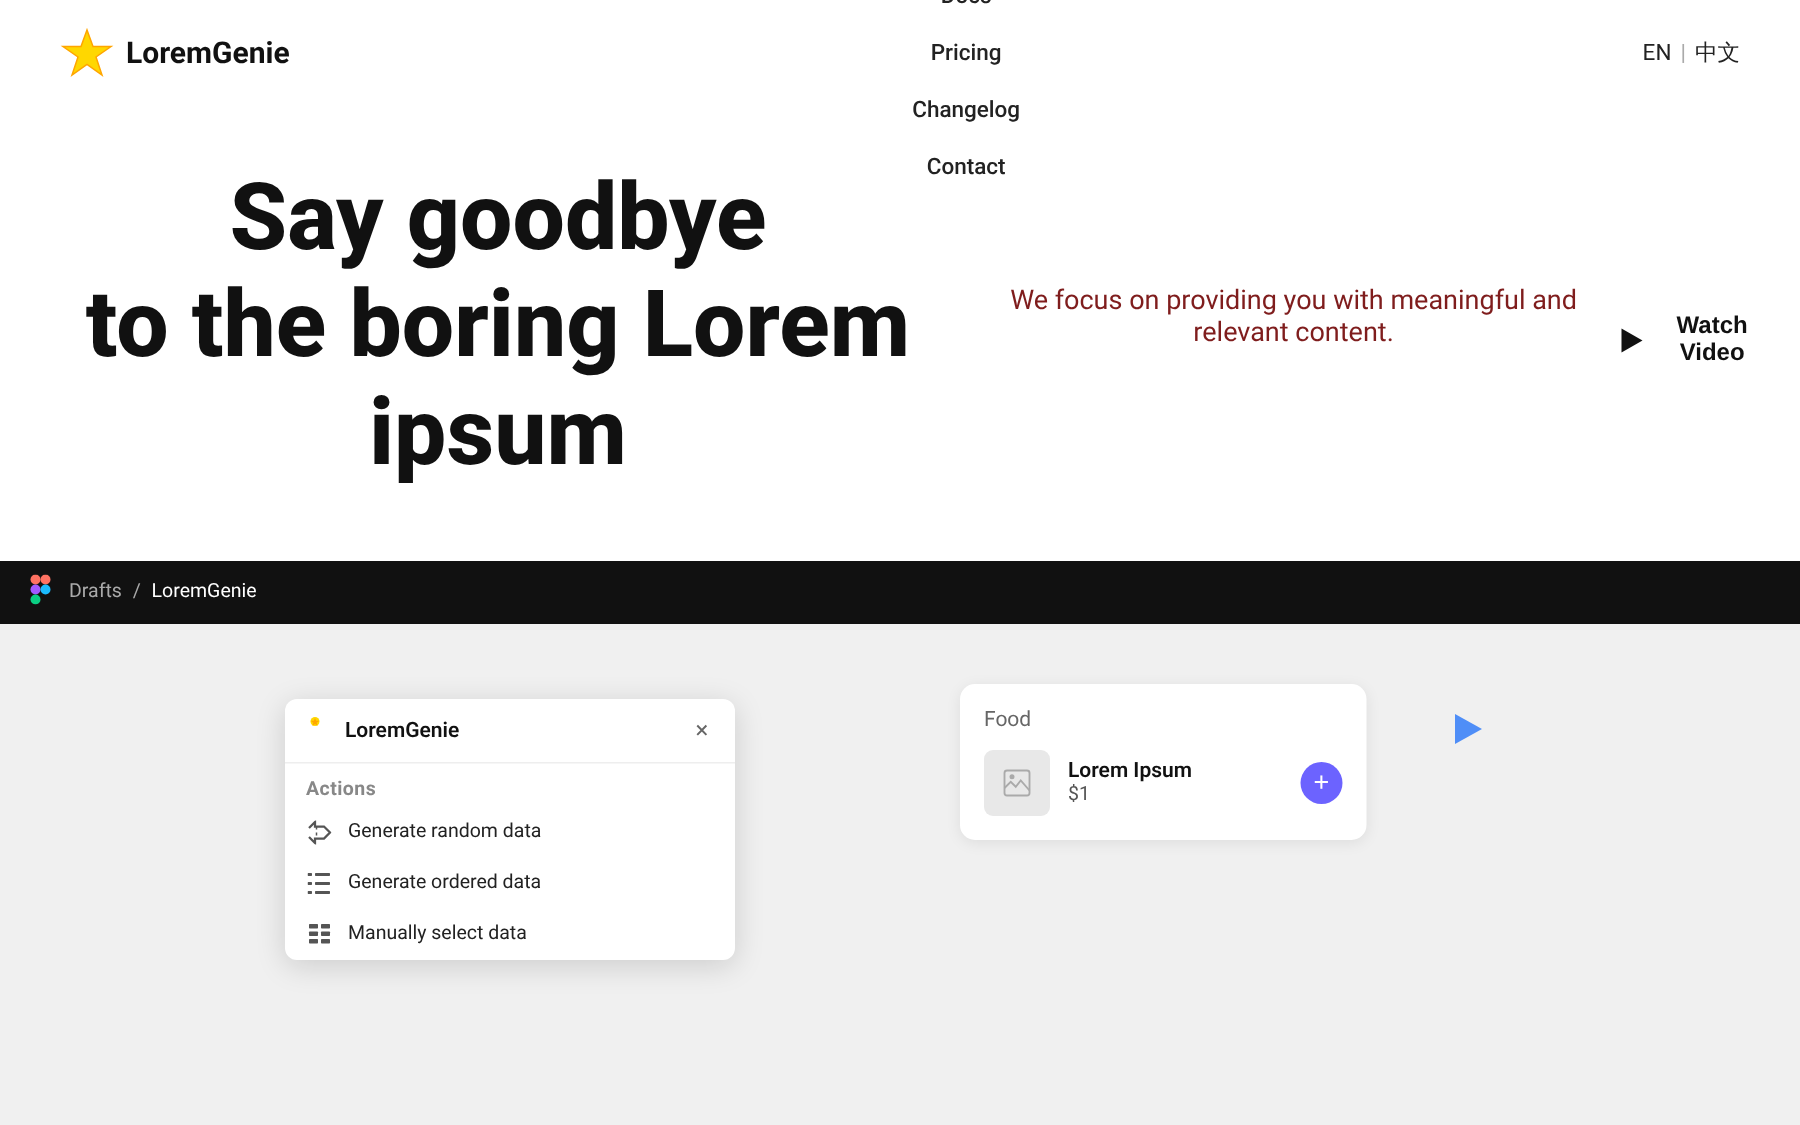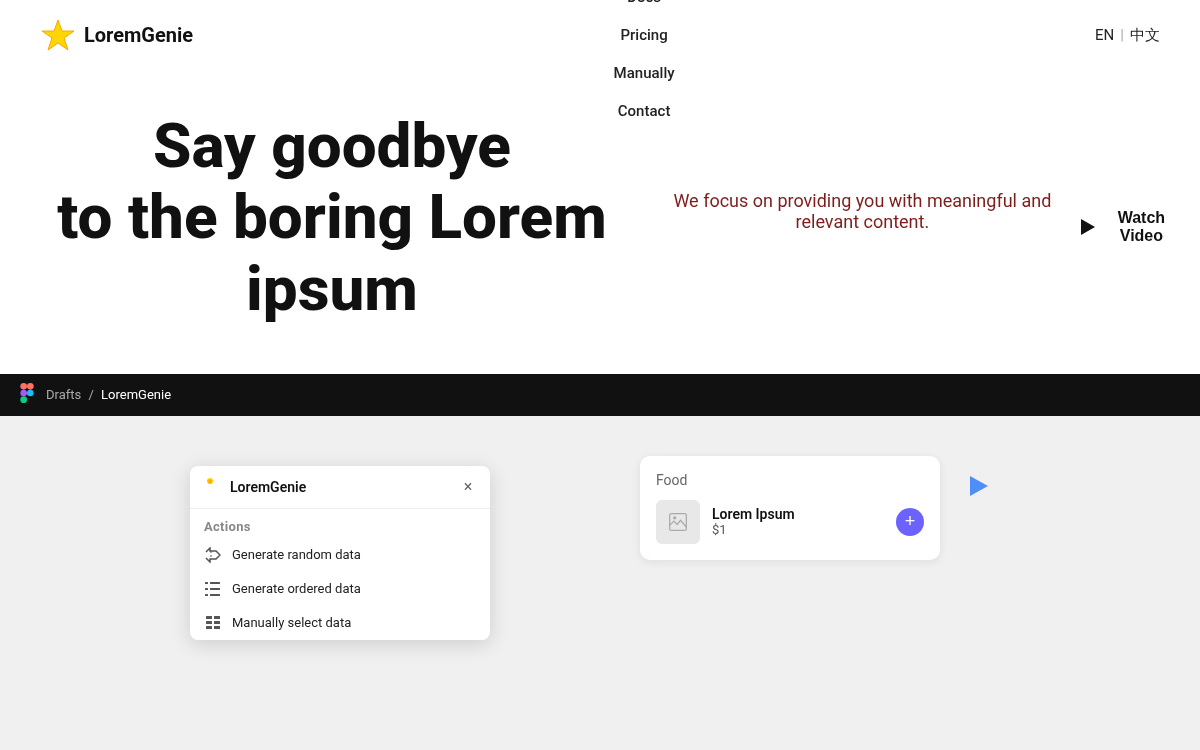--- a/index.html
+++ b/index.html
@@ -259,21 +259,21 @@
     }
 
     
     .food-card-area {
       position: absolute;
       top: 40px;
       left: 640px;
       background: #fff;
       border-radius: 10px;
       padding: 16px;
-      width: 300px;
+      width: 271px;
       box-shadow: 0 2px 10px rgba(0,0,0,0.08);
     }
 
     .food-card-title {
       font-size: 14px;
       color: #666;
       margin-bottom: 12px;
     }
 
     .food-item {
@@ -350,21 +350,21 @@
     <svg class="logo-star" viewBox="0 0 36 36" fill="none" xmlns="http://www.w3.org/2000/svg">
       <polygon points="18,3 22,14 34,14 24,21 28,33 18,26 8,33 12,21 2,14 14,14" fill="#FFD700" stroke="#FFA500" stroke-width="1"></polygon>
     </svg>
     <span class="logo-text">LoremGenie</span>
   </div>
 
   <div class="nav-links">
     <a class="nav-link active">Home</a>
     <a class="nav-link">Docs</a>
     <a class="nav-link">Pricing</a>
-    <a class="nav-link">Manually</a>
+    <a class="nav-link">Changelog</a>
     <a class="nav-link">Contact</a>
   </div>
 
   <div class="lang-area">
     <span class="lang-option">EN</span>
     <span class="lang-divider">|</span>
     <span class="lang-option">中文</span>
   </div>
 </nav>
 

